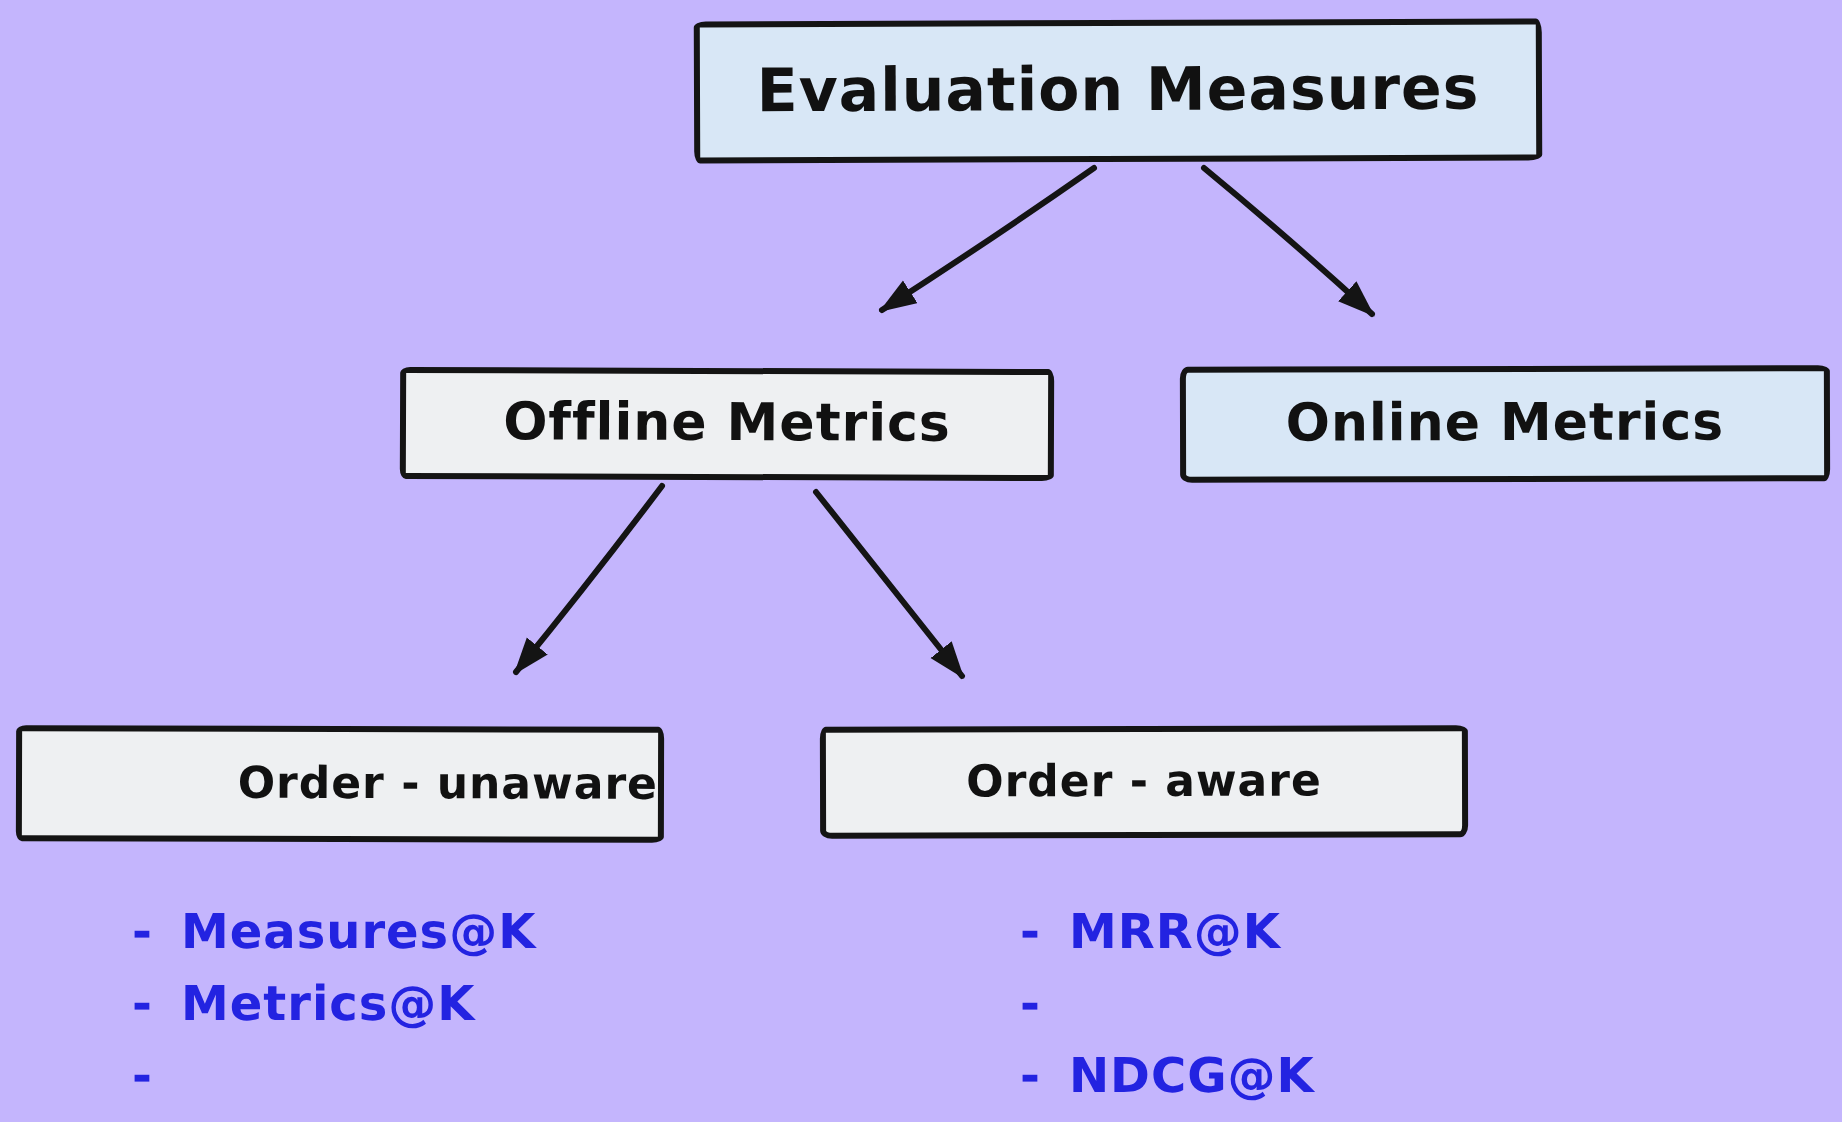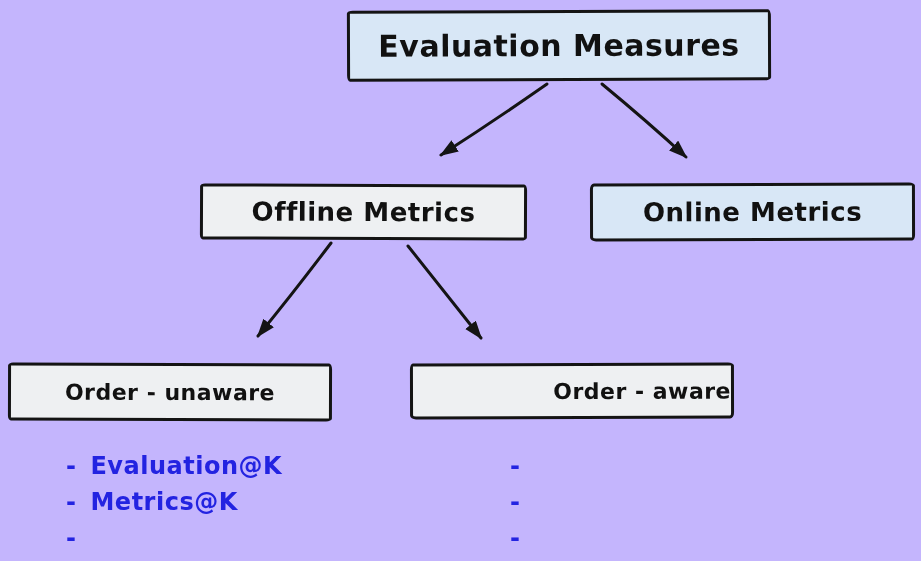--- a/index.html
+++ b/index.html
@@ -61,28 +61,28 @@
     font-size: 26px;
     border-radius: 4px 6px 3px 6px / 6px 3px 6px 4px;
     transform: rotate(-0.15deg);
   }
   .node-order-unaware {
     left: 8px; top: 363px;
     width: 324px; height: 58px;
     font-size: 22px;
     border-radius: 5px 3px 6px 3px / 3px 6px 3px 5px;
     transform: rotate(0.15deg);
+    justify-content: flex-end;
   }
   .node-order-aware {
     left: 410px; top: 363px;
     width: 324px; height: 56px;
     font-size: 22px;
     border-radius: 3px 6px 4px 6px / 6px 3px 6px 4px;
     transform: rotate(-0.15deg);
-    justify-content: flex-end;
   }
 
   .metric-list {
     position: absolute;
     color: var(--list-text, #2323e1);
     font-size: 24px;
     font-weight: bold;
     letter-spacing: 0.5px;
   }
   .metric-list.left  { left: 66px;  top: 448px; }
@@ -128,36 +128,38 @@
     <span>Order - unaware</span>
   </div>
 
   <div class="node gray node-order-aware">
     <span>Order - aware</span>
   </div>
 
   <div class="metric-list left">
     <div class="metric-item">
       <span class="dash">-</span>
-      <span>Evaluation@K</span>
+      <span>Measures@K</span>
     </div>
     <div class="metric-item">
       <span class="dash">-</span>
       <span>Metrics@K</span>
     </div>
     <div class="metric-item">
       <span class="dash">-</span>
     </div>
   </div>
 
   <div class="metric-list right">
     <div class="metric-item">
       <span class="dash">-</span>
+      <span>MRR@K</span>
     </div>
     <div class="metric-item">
       <span class="dash">-</span>
     </div>
     <div class="metric-item">
       <span class="dash">-</span>
+      <span>NDCG@K</span>
     </div>
   </div>
 
 </div>
 
 </body></html>

